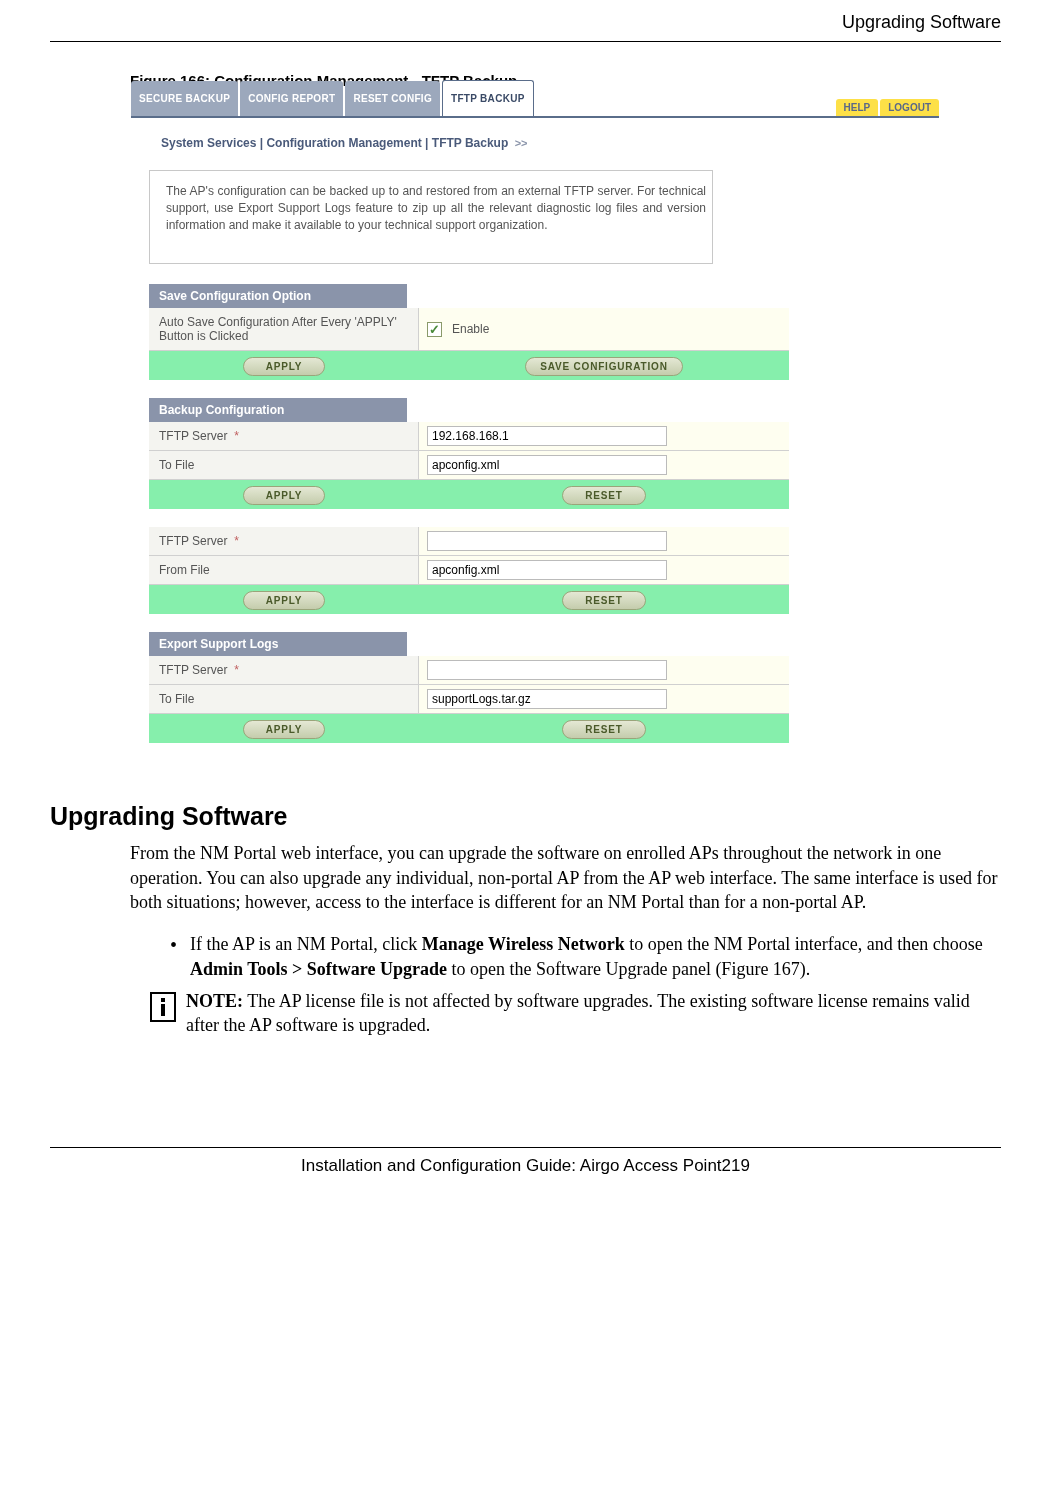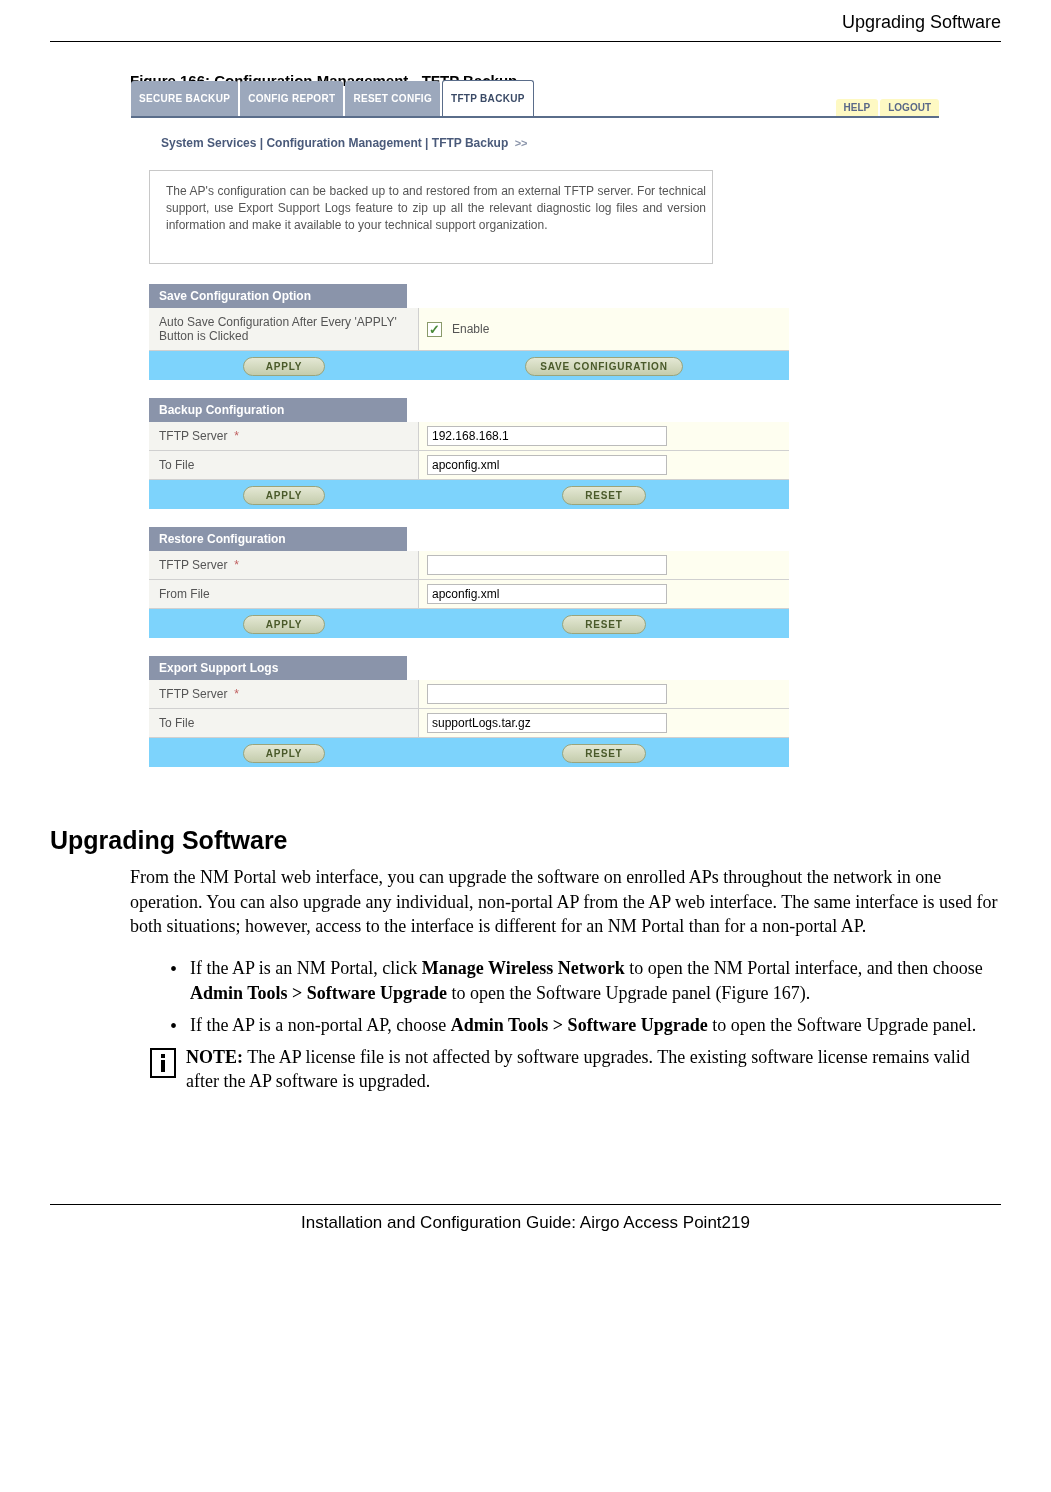--- a/index.html
+++ b/index.html
@@ -50,21 +50,21 @@
     letter-spacing: 0.3px;
   }
   .tab.active {
     background: #fff;
     color: #3a4a66;
     border: 1px solid #5a6d8a;
     border-bottom: none;
   }
   .tab-spacer { flex: 1; }
   .help-btn, .logout-btn {
-    background: #fef9c3;
+    background: #fde047;
     color: #5a6888;
     font-size: 10px;
     font-weight: bold;
     padding: 3px 8px;
     margin-left: 2px;
     border-radius: 3px 3px 0 0;
   }
   .breadcrumb {
     color: #4a5a7a;
     font-weight: bold;
@@ -138,21 +138,21 @@
     justify-content: center;
     background: #fff;
     color: #4a8a3a;
     font-weight: bold;
     font-size: 13px;
     line-height: 1;
   }
   .button-row {
     display: flex;
     padding: 6px 0 4px 0;
-    background: #7dd3fc;
+    background: #86efac;
   }
   .button-row .left { width: 270px; display: flex; justify-content: center; }
   .button-row .right { flex: 1; display: flex; justify-content: center; }
   .pill-btn {
     background: linear-gradient(#e4e8d4, #c4ccac);
     border: 1px solid #9aa47a;
     border-radius: 11px;
     padding: 3px 22px;
     font-size: 10px;
     font-weight: bold;
@@ -291,21 +291,20 @@
       <div class="left">
           <button class="pill-btn">APPLY</button>
         </div>
       <div class="right">
           <button class="pill-btn">RESET</button>
         </div>
     </div>
   </div>
 
   <div class="section">
-    <div class="section-header">Restore Configuration</div>
     <div class="form-row">
       <div class="form-label"><span>TFTP Server</span>&nbsp;&nbsp;<span class="req">*</span></div>
       <div class="form-field">
           <input type="text" value="" style="">
         </div>
     </div>
     <div class="form-row">
       <div class="form-label">From File</div>
       <div class="form-field">
           <input type="text" value="apconfig.xml" style="">
@@ -348,23 +347,20 @@
 </div>
 
 <h2 class="section-title">Upgrading Software</h2>
 
 <p class="body-text">From the NM Portal web interface, you can upgrade the software on enrolled APs throughout the network in one operation. You can also upgrade any individual, non-portal AP from the AP web interface. The same interface is used for both situations; however, access to the interface is different for an NM Portal than for a non-portal AP.</p>
 
 <ul class="bullets">
   <li>
     <span>If the AP is an NM Portal, click </span><b>Manage Wireless Network</b><span> to open the NM Portal interface, and then choose </span><b>Admin Tools &gt; Software Upgrade</b><span> to open the Software Upgrade panel (Figure 167).</span>
   </li>
-  <li>
-    <span>If the AP is a non-portal AP, choose </span><b>Admin Tools &gt; Software Upgrade</b><span> to open the Software Upgrade panel.</span>
-  </li>
 </ul>
 
 <div class="note-row">
   <div class="note-icon">
     <div class="dot"></div>
       <div class="bar"></div>
   </div>
   <div class="note-text">
     <b>NOTE:</b><span> The AP license file is not affected by software upgrades. The existing software license remains valid after the AP software is upgraded.</span>
   </div>

